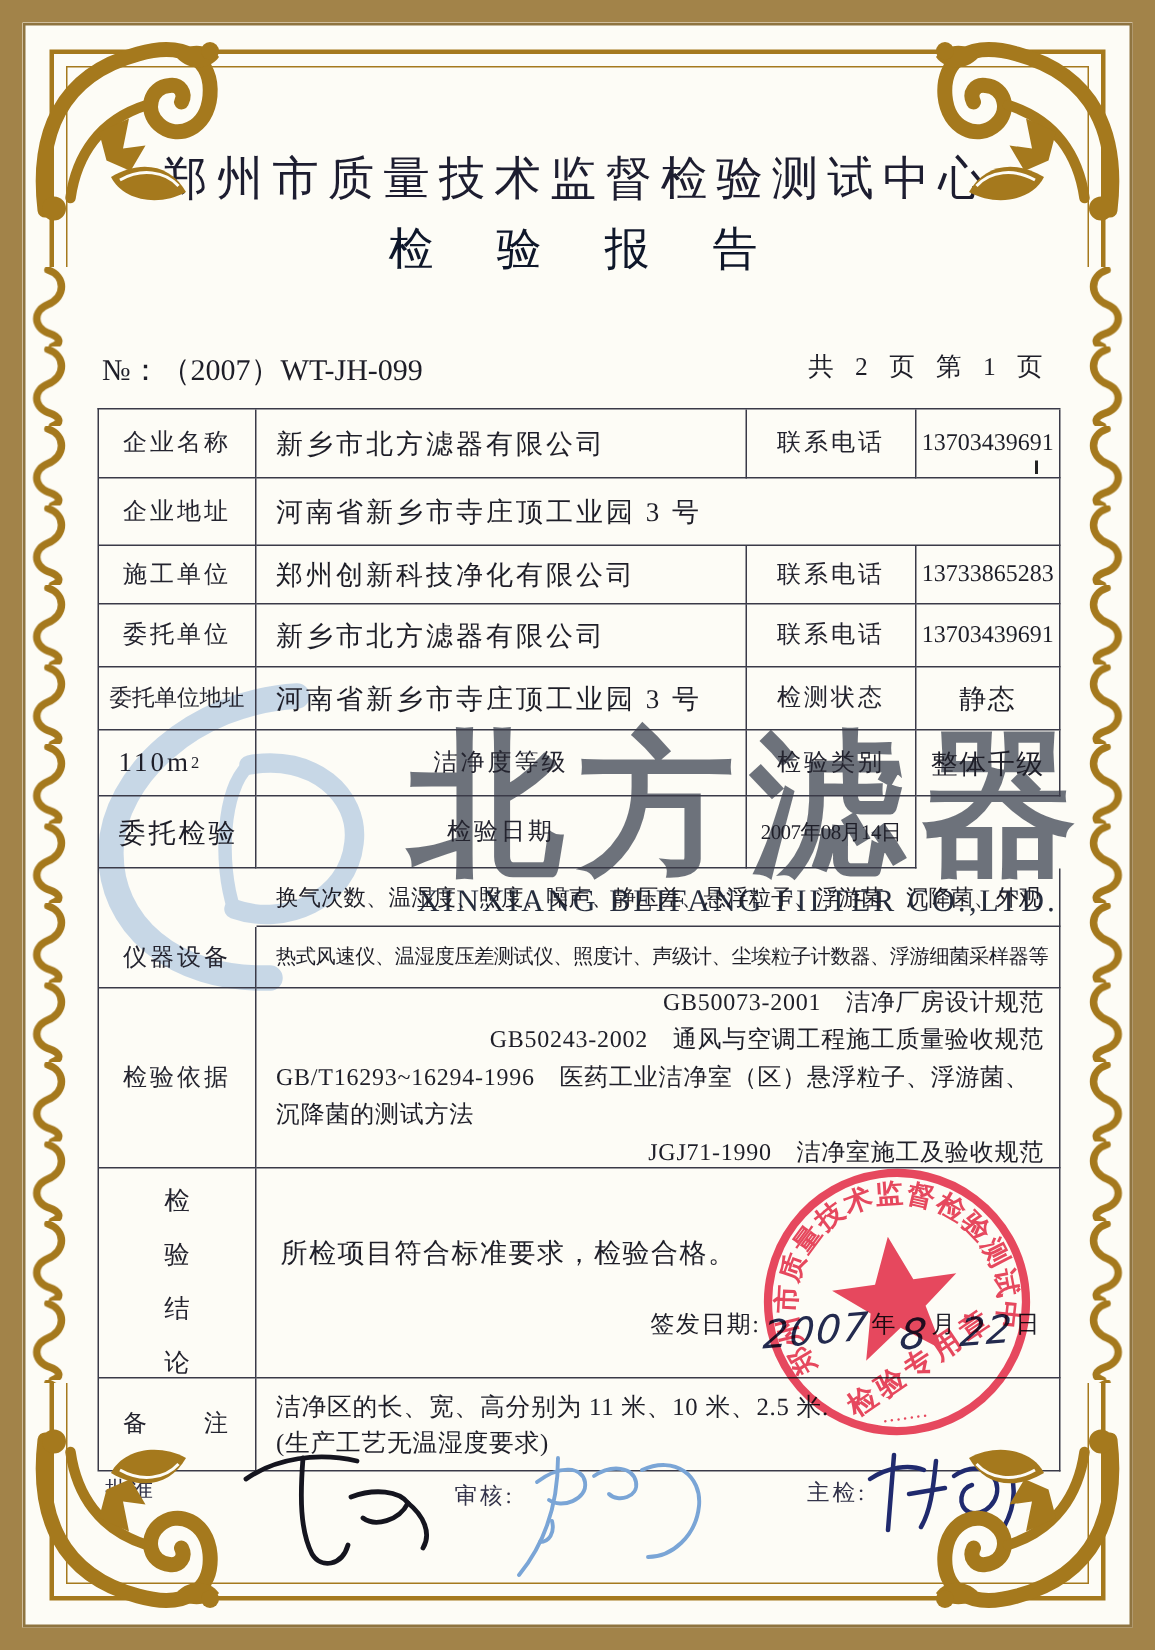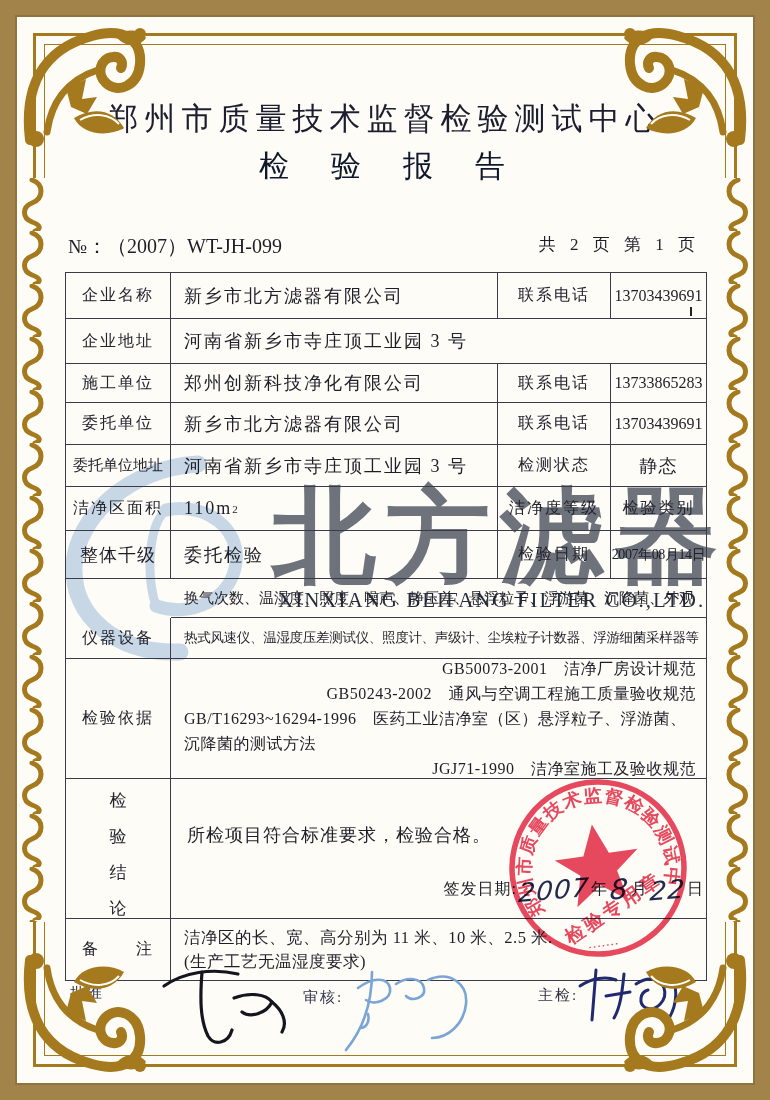--- a/index.html
+++ b/index.html
@@ -50,21 +50,21 @@
   .val.center{justify-content:center;padding-left:0;letter-spacing:1px;}
   .val.small{font-size:15px;letter-spacing:0;white-space:nowrap;}
   .val.xsmall{font-size:13.5px;letter-spacing:-0.3px;white-space:nowrap;}
   .val.date{font-size:14px;letter-spacing:-0.4px;justify-content:center;padding-left:0;white-space:nowrap;}
   .span3{grid-column:2 / 5;}
   .basis{flex-direction:column;align-items:flex-end;justify-content:center;
          padding:6px 10px 6px 13px;font-size:16px;line-height:25px;letter-spacing:.5px;}
   .vlab{flex-direction:column;justify-content:flex-start;padding-top:10px;gap:13px;
         font-size:17px;letter-spacing:0;}
   .concl{position:relative;align-items:flex-start;padding:44px 0 0 16px;font-size:18px;letter-spacing:1px;}
-  .issue-line{position:absolute;right:2px;bottom:12px;display:flex;align-items:center;
+  .issue-line{position:absolute;right:12px;bottom:12px;display:flex;align-items:flex-start;
               font-size:16px;letter-spacing:1px;white-space:nowrap;margin-left:16px;}
   .hw{font-family:"DejaVu Sans",sans-serif;color:#232a4e;font-size:26px;font-style:italic;
       transform:skewX(-9deg) rotate(-5deg);margin:0 2px;}
   .hw.m{font-size:28px;}
   .remark{flex-direction:column;align-items:flex-start;justify-content:center;
           padding-left:13px;font-size:16.5px;line-height:24px;letter-spacing:.5px;}
   .sup{font-size:11px;vertical-align:super;line-height:0;}
   .phone-tick{position:absolute;right:14px;bottom:2px;width:2.5px;height:9px;background:#222;}
   
   .foot-label{position:absolute;z-index:2;font-size:15px;color:#33334a;letter-spacing:2px;}
@@ -112,21 +112,20 @@
     <div class="cell lab">委托单位</div>
     <div class="cell val">新乡市北方滤器有限公司</div>
     <div class="cell lab">联系电话</div>
     <div class="cell val nm">13703439691</div>
 
     <div class="cell lab tight">委托单位地址</div>
     <div class="cell val">河南省新乡市寺庄顶工业园 3 号</div>
     <div class="cell lab">检测状态</div>
     <div class="cell val center">静态</div>
 
-    <div class="cell lab">洁净区面积</div>
     <div class="cell val">
         <span>110m</span>
         <span class="sup">2</span>
       </div>
     <div class="cell lab">洁净度等级</div>
     <div class="cell lab">检验类别</div>
 
     <div class="cell val center">整体千级</div>
     <div class="cell val">委托检验</div>
     <div class="cell lab">检验日期</div>

